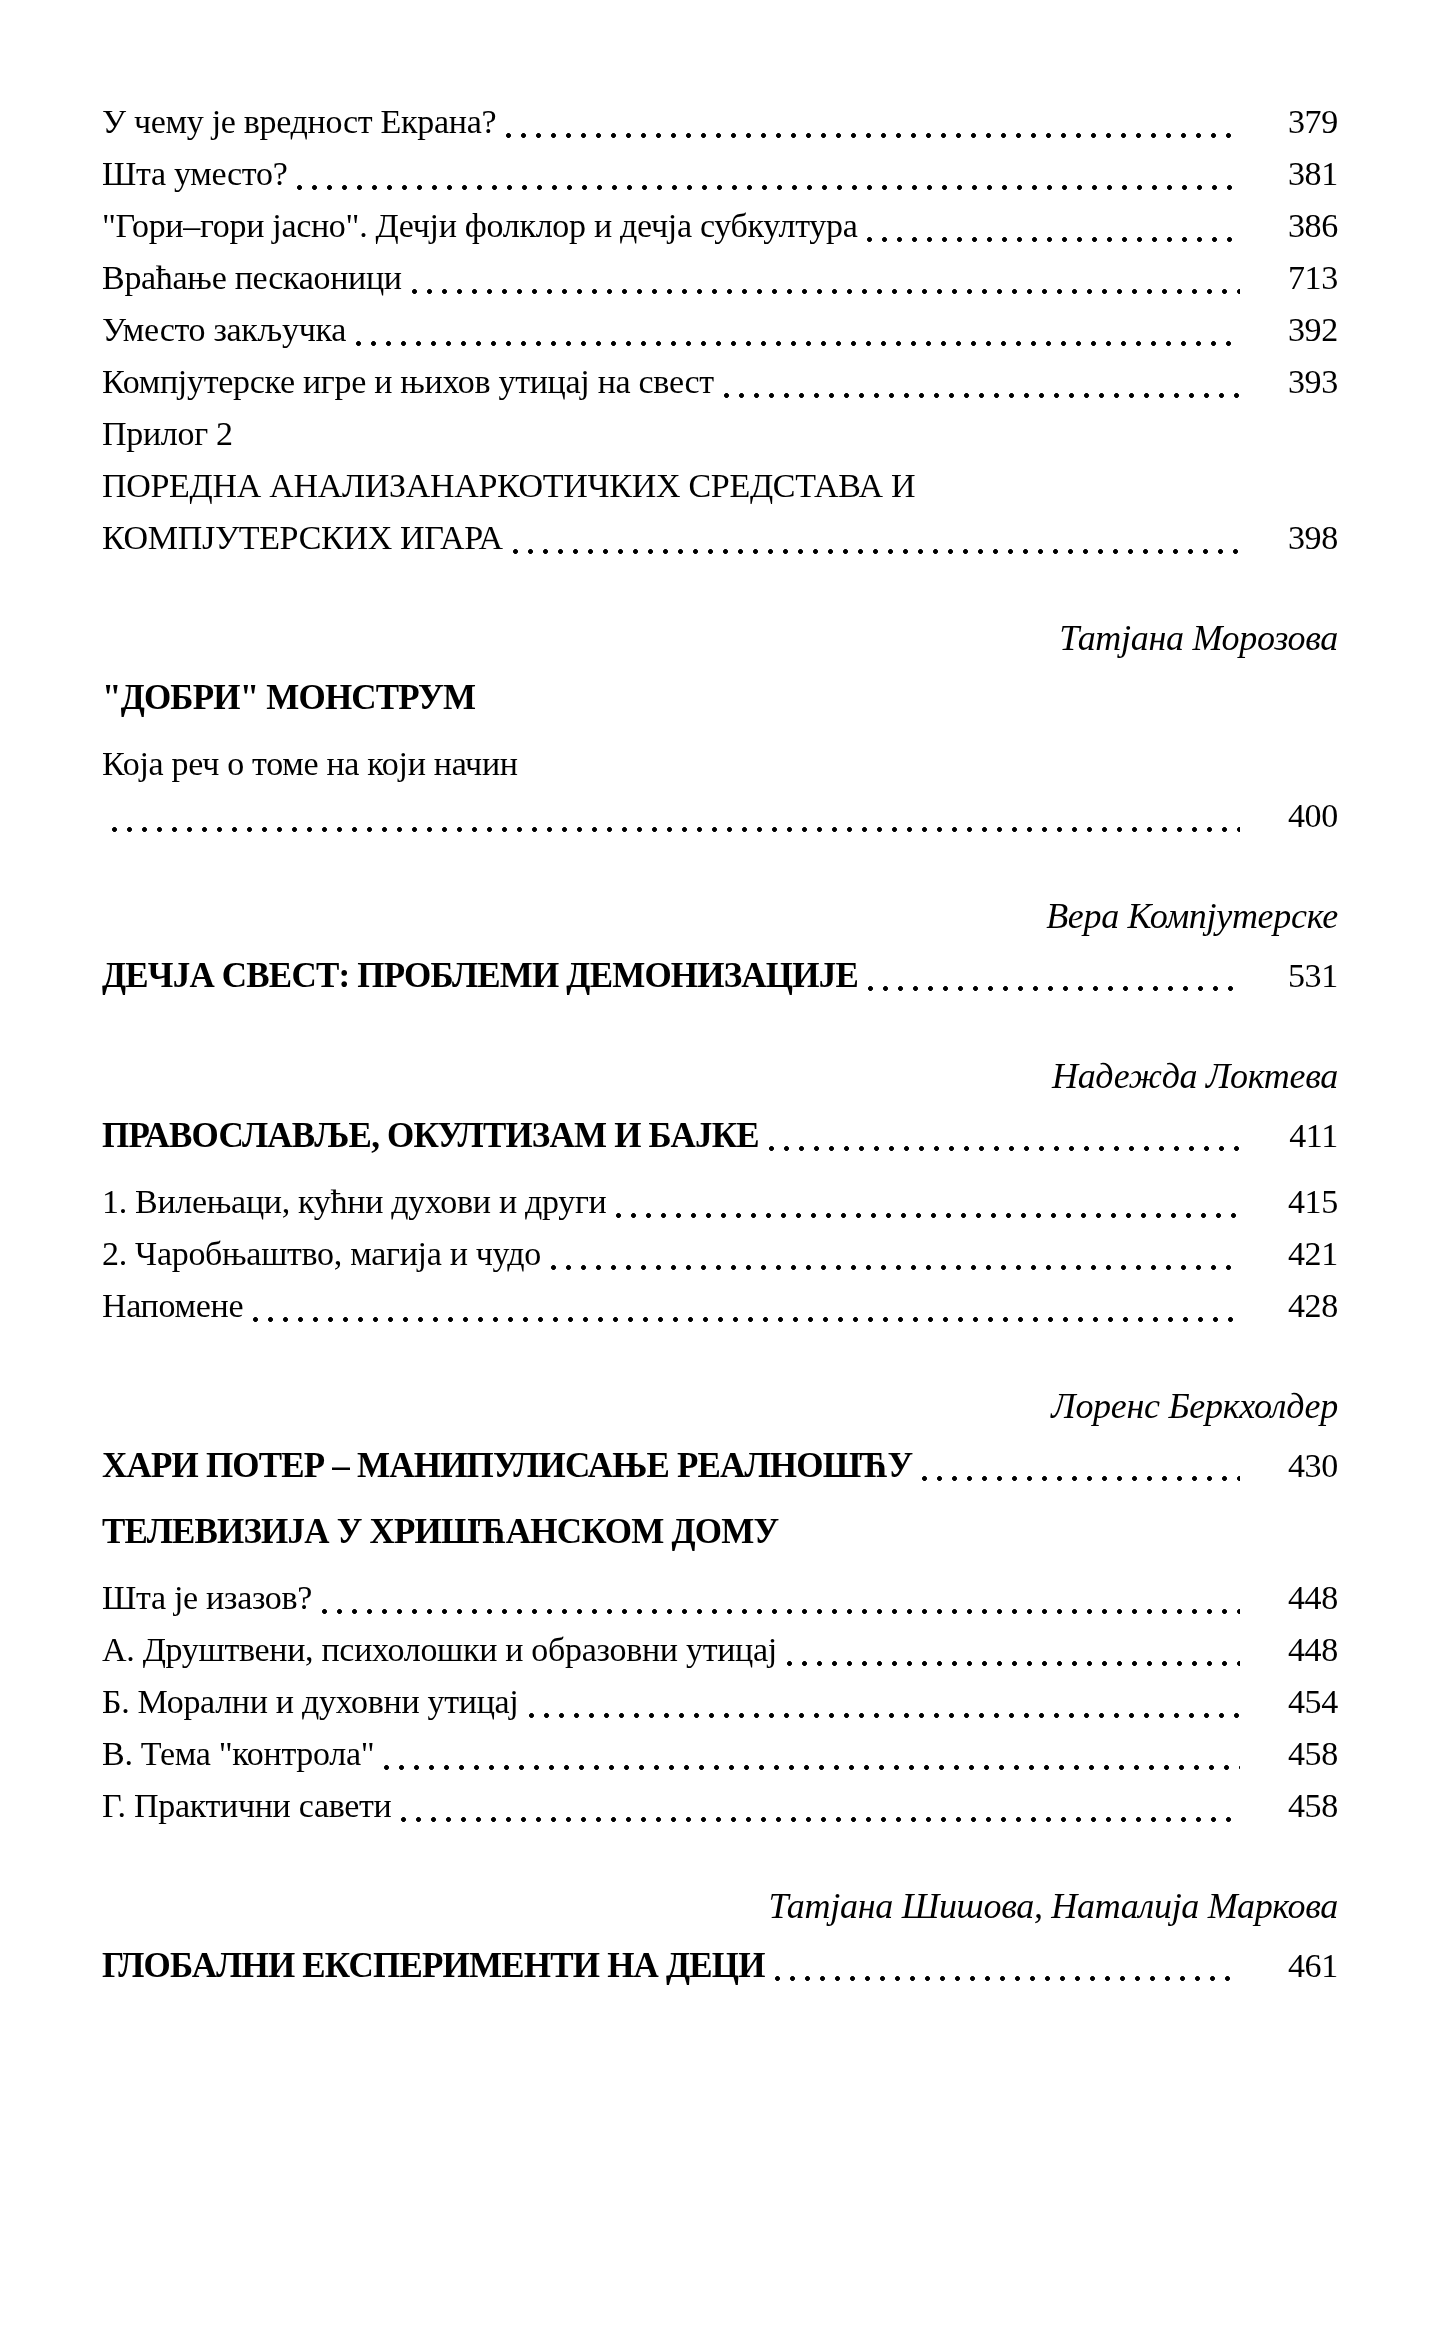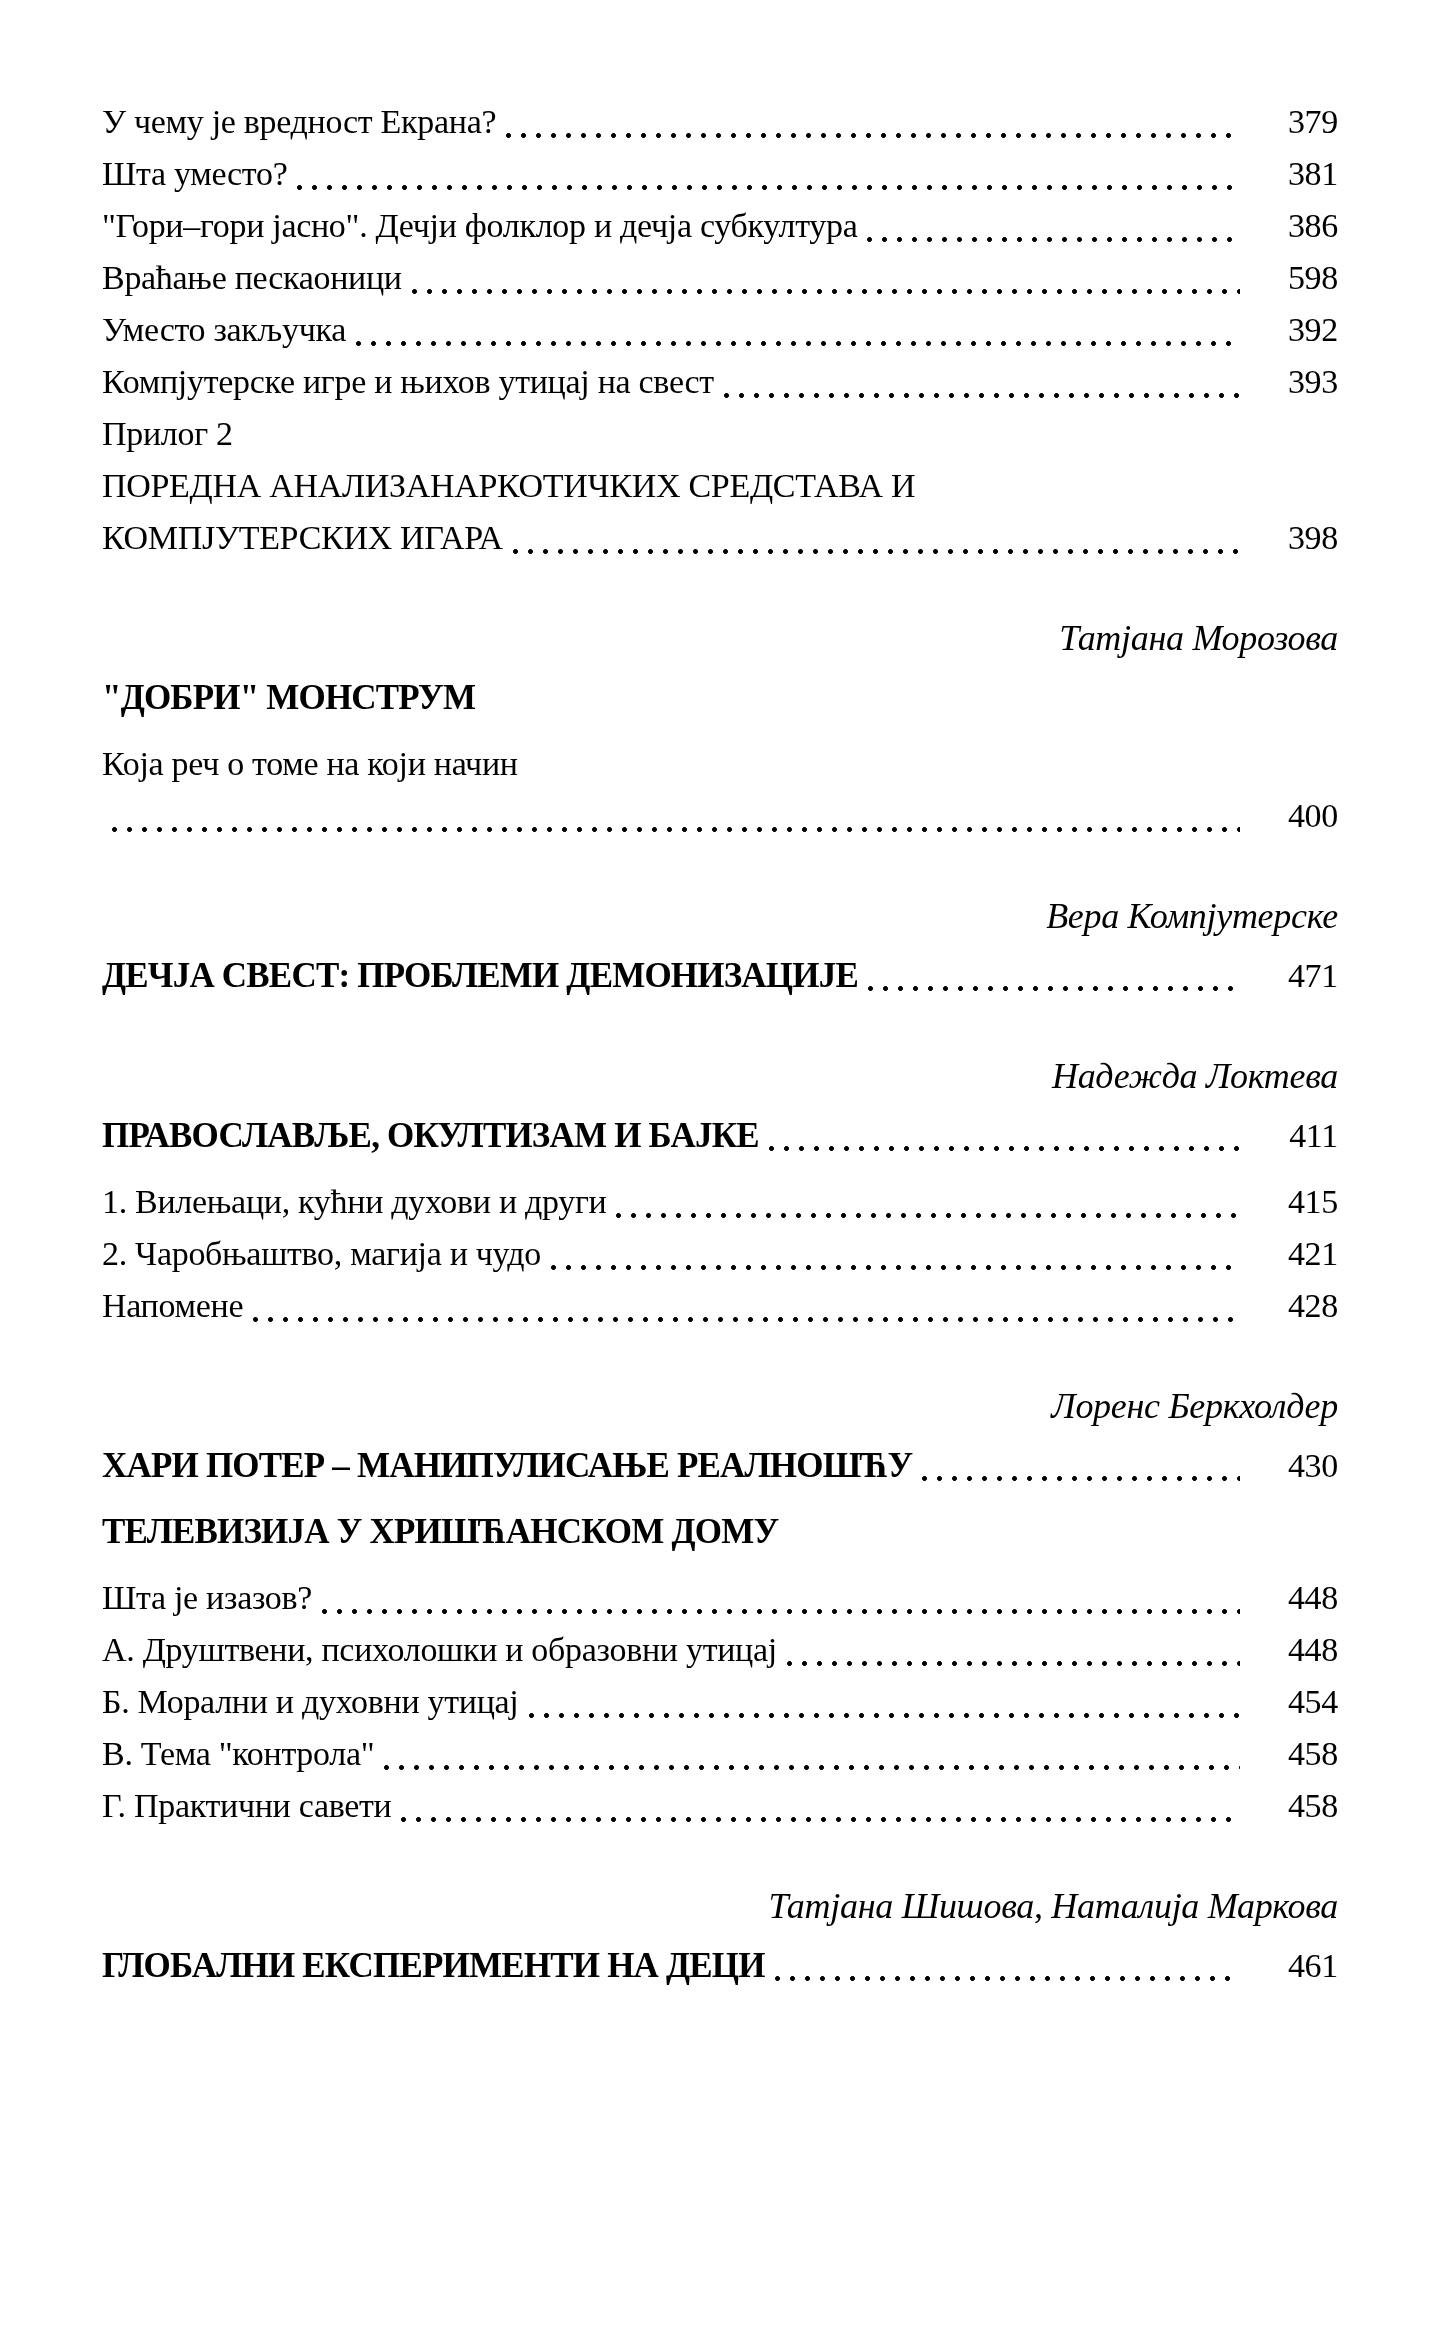--- a/index.html
+++ b/index.html
@@ -79,21 +79,21 @@
 
   <div class="row">
     <span class="t">"Гори–гори јасно". Дечји фолклор и дечја субкултура</span>
     <span class="leader"></span>
     <span class="pg">386</span>
   </div>
 
   <div class="row">
     <span class="t">Враћање пескаоници</span>
     <span class="leader"></span>
-    <span class="pg">598</span>
+    <span class="pg">713</span>
   </div>
 
   <div class="row">
     <span class="t">Уместо закључка</span>
     <span class="leader"></span>
     <span class="pg">392</span>
   </div>
 
   <div class="row">
     <span class="t">Компјутерске игре и њихов утицај на свест</span>
@@ -132,21 +132,21 @@
     <span class="pg">400</span>
   </div>
 
   <div class="row author">
     <span class="t">Вера Компјутерске</span>
   </div>
 
   <div class="row bold">
     <span class="t">ДЕЧЈА СВЕСТ: ПРОБЛЕМИ ДЕМОНИЗАЦИЈЕ</span>
     <span class="leader"></span>
-    <span class="pg">471</span>
+    <span class="pg">531</span>
   </div>
 
   <div class="row author">
     <span class="t">Надежда Локтева</span>
   </div>
 
   <div class="row bold">
     <span class="t">ПРАВОСЛАВЉЕ, ОКУЛТИЗАМ И БАЈКЕ</span>
     <span class="leader"></span>
     <span class="pg">411</span>

